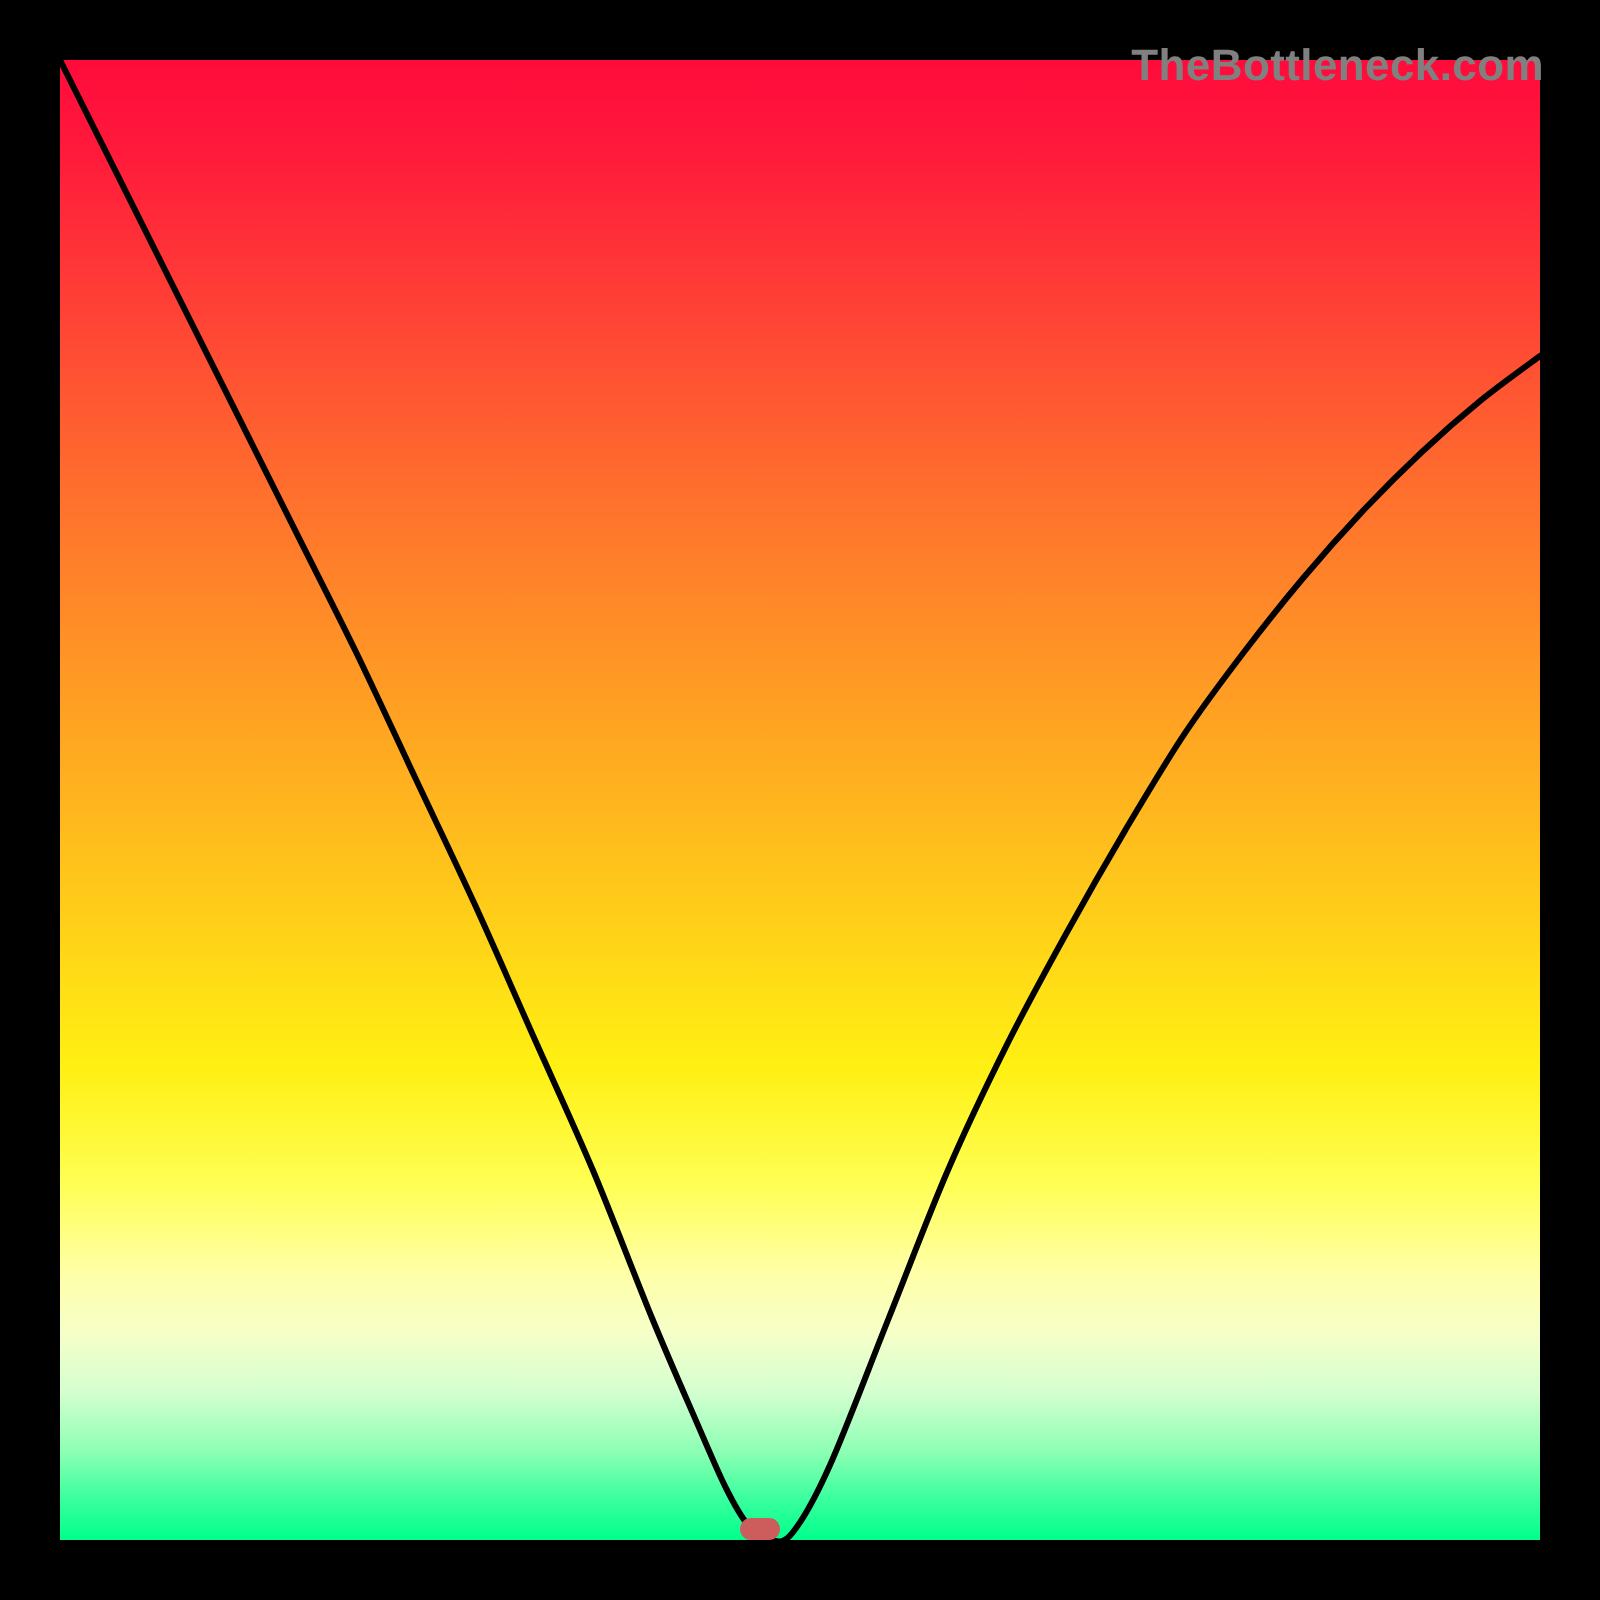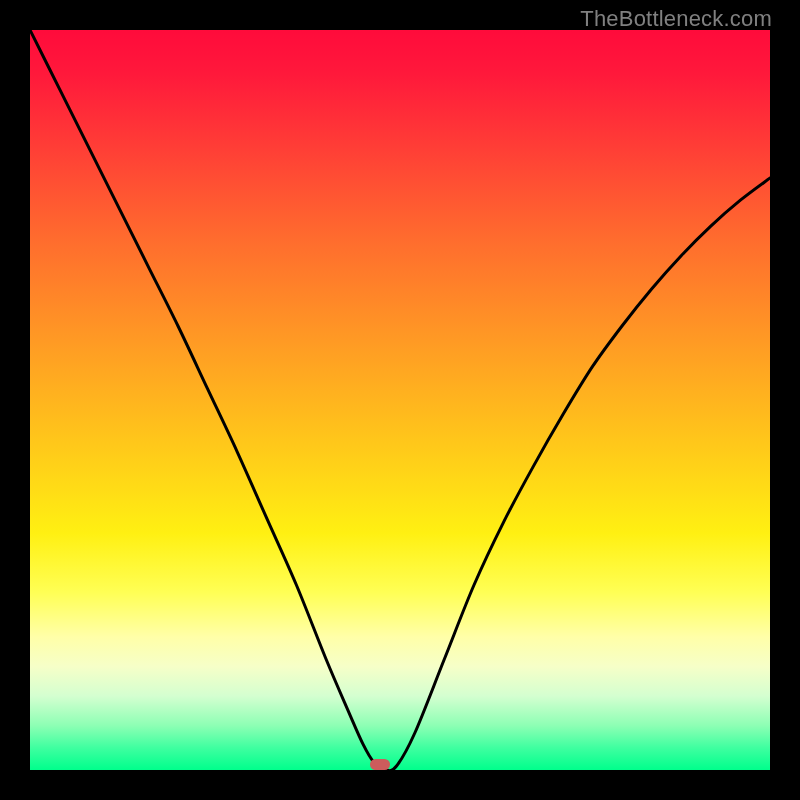--- a/index.html
+++ b/index.html
@@ -35,25 +35,25 @@
       #ffffa8 82%,
       #f6ffc8 86%,
       #d4ffd0 90%,
       #8dffb4 94%,
       #3fffa0 97%,
       #00ff8c 100%
     );
   }
   .watermark {
     position: absolute;
-    top: 6px;
+    top: 20px;
     right: 28px;
     color: #808080;
     font-size: 22px;
-    font-weight: 400;
+    font-weight: 700;
     letter-spacing: 0.2px;
     margin-left: 28px;
   }
   .marker {
     position: absolute;
     width: 20px;
     height: 11px;
     border-radius: 6px;
     background: #cd5c5c;
   }

